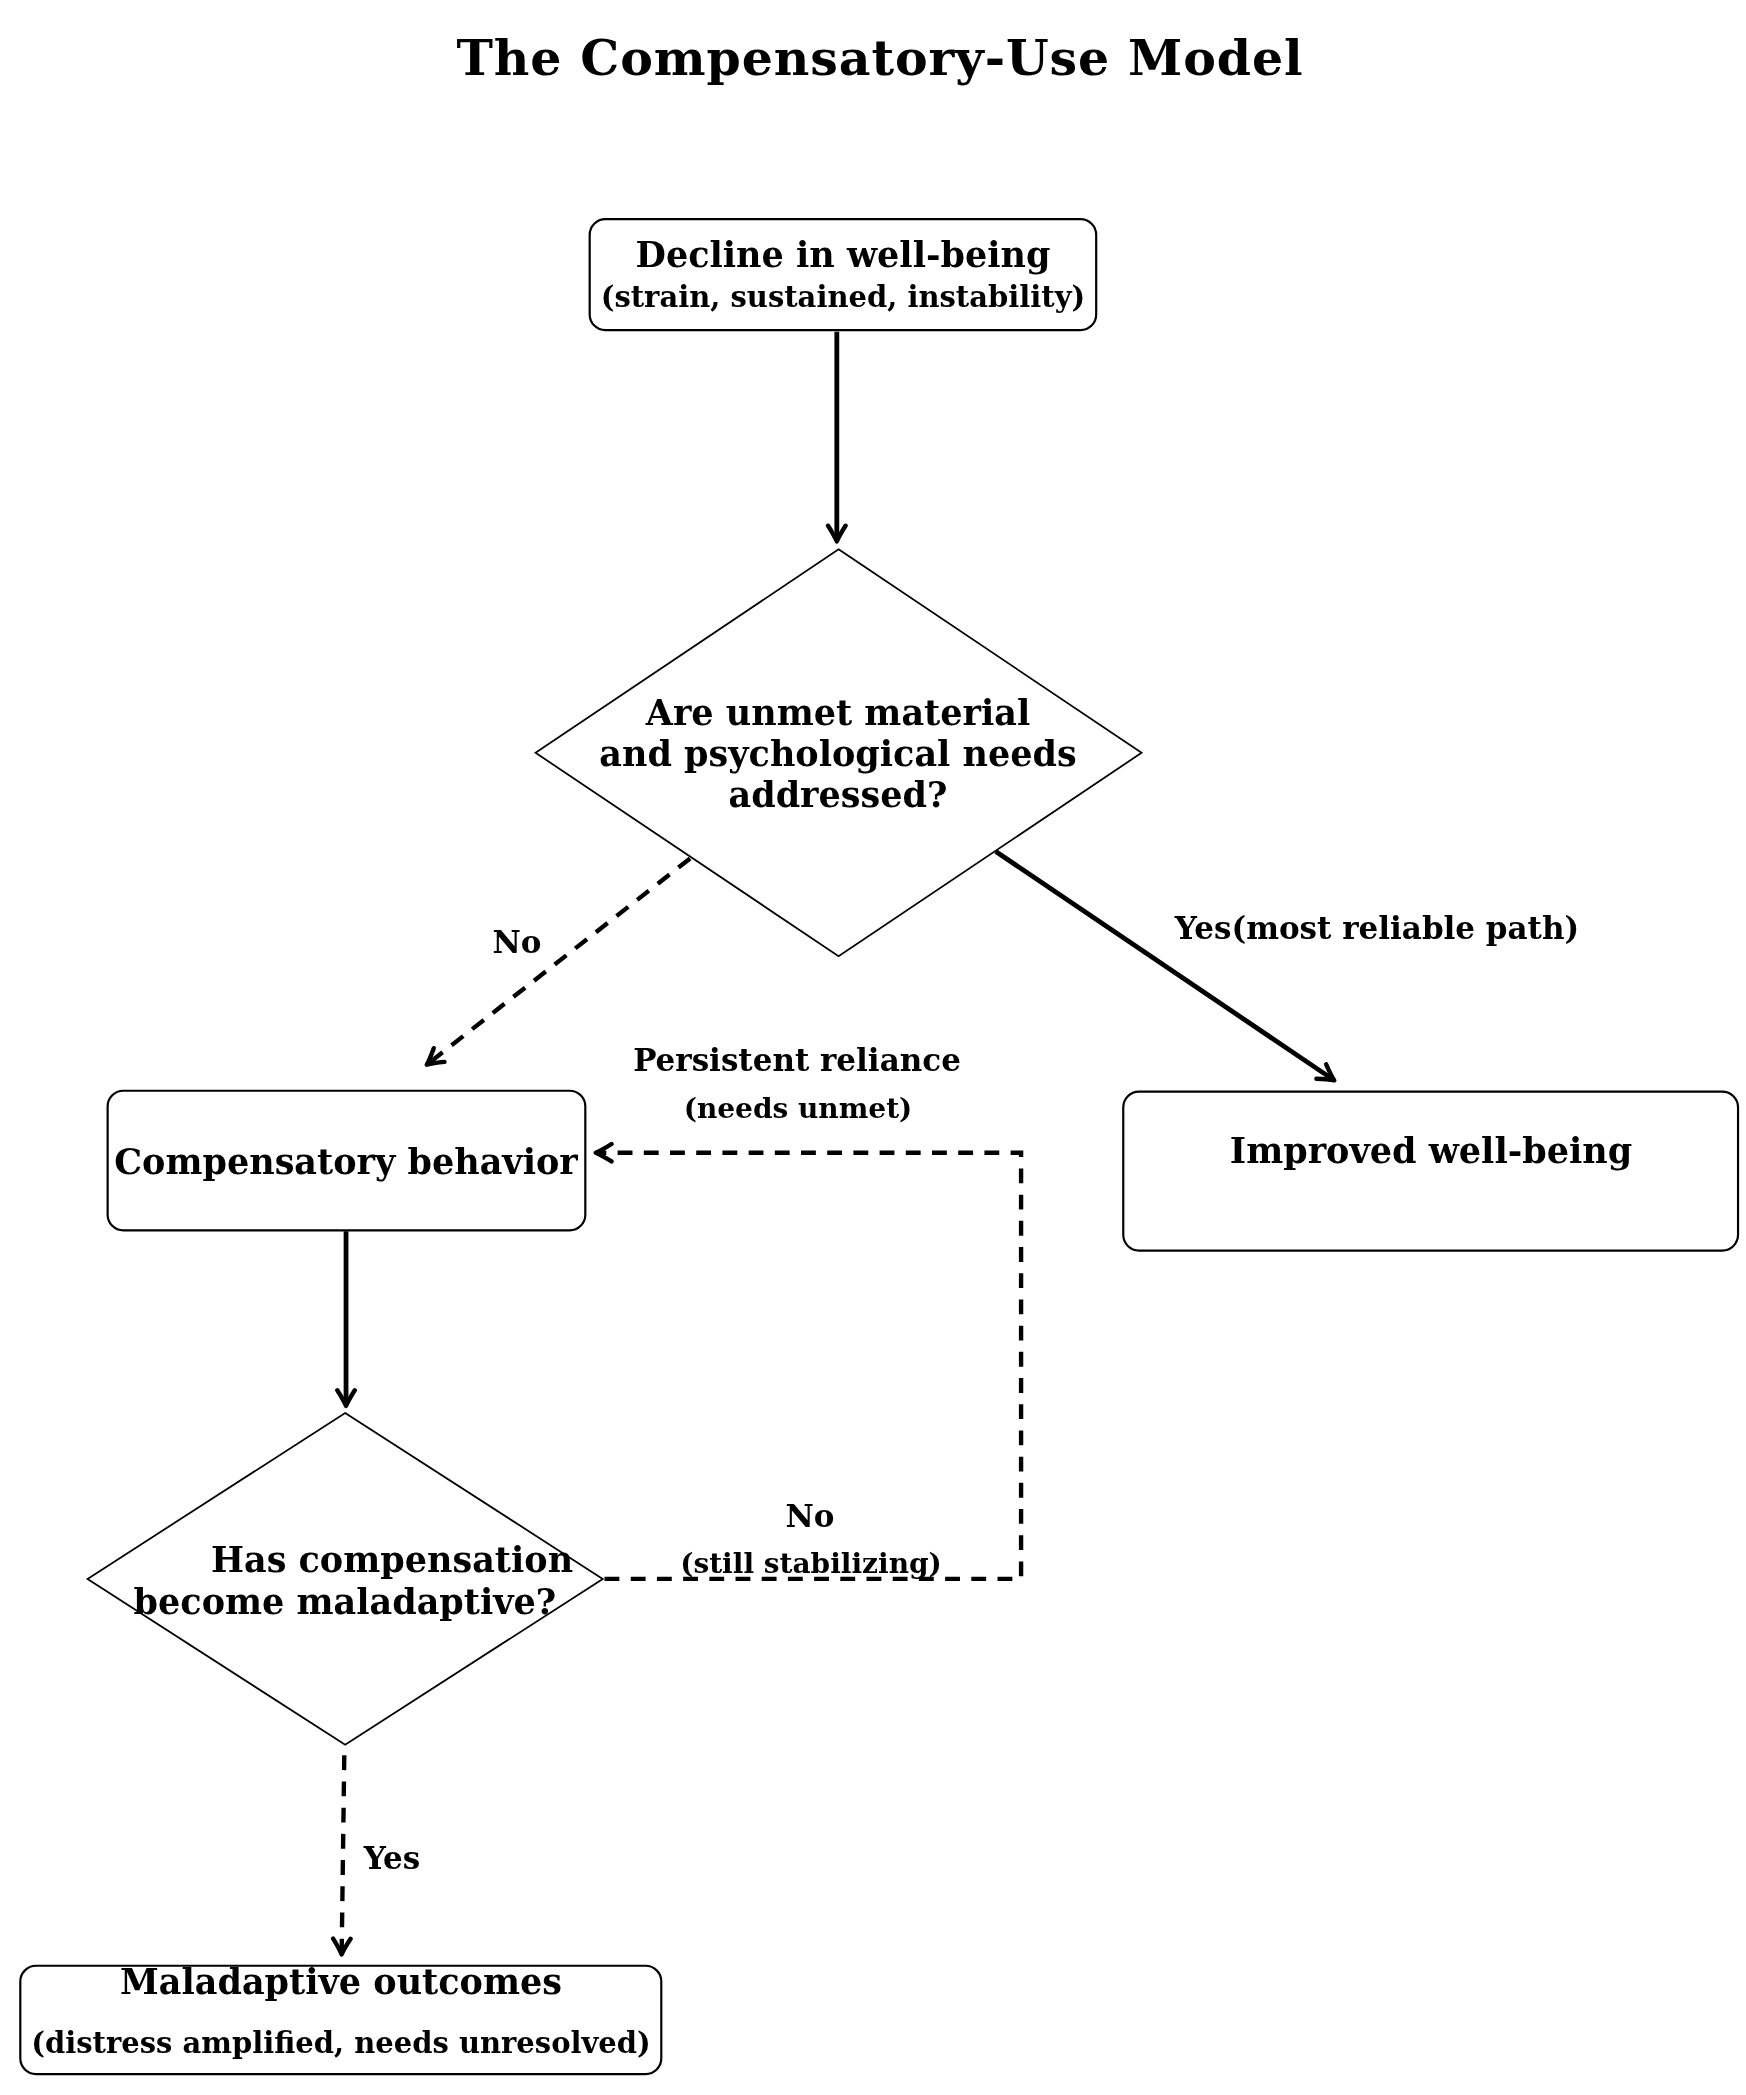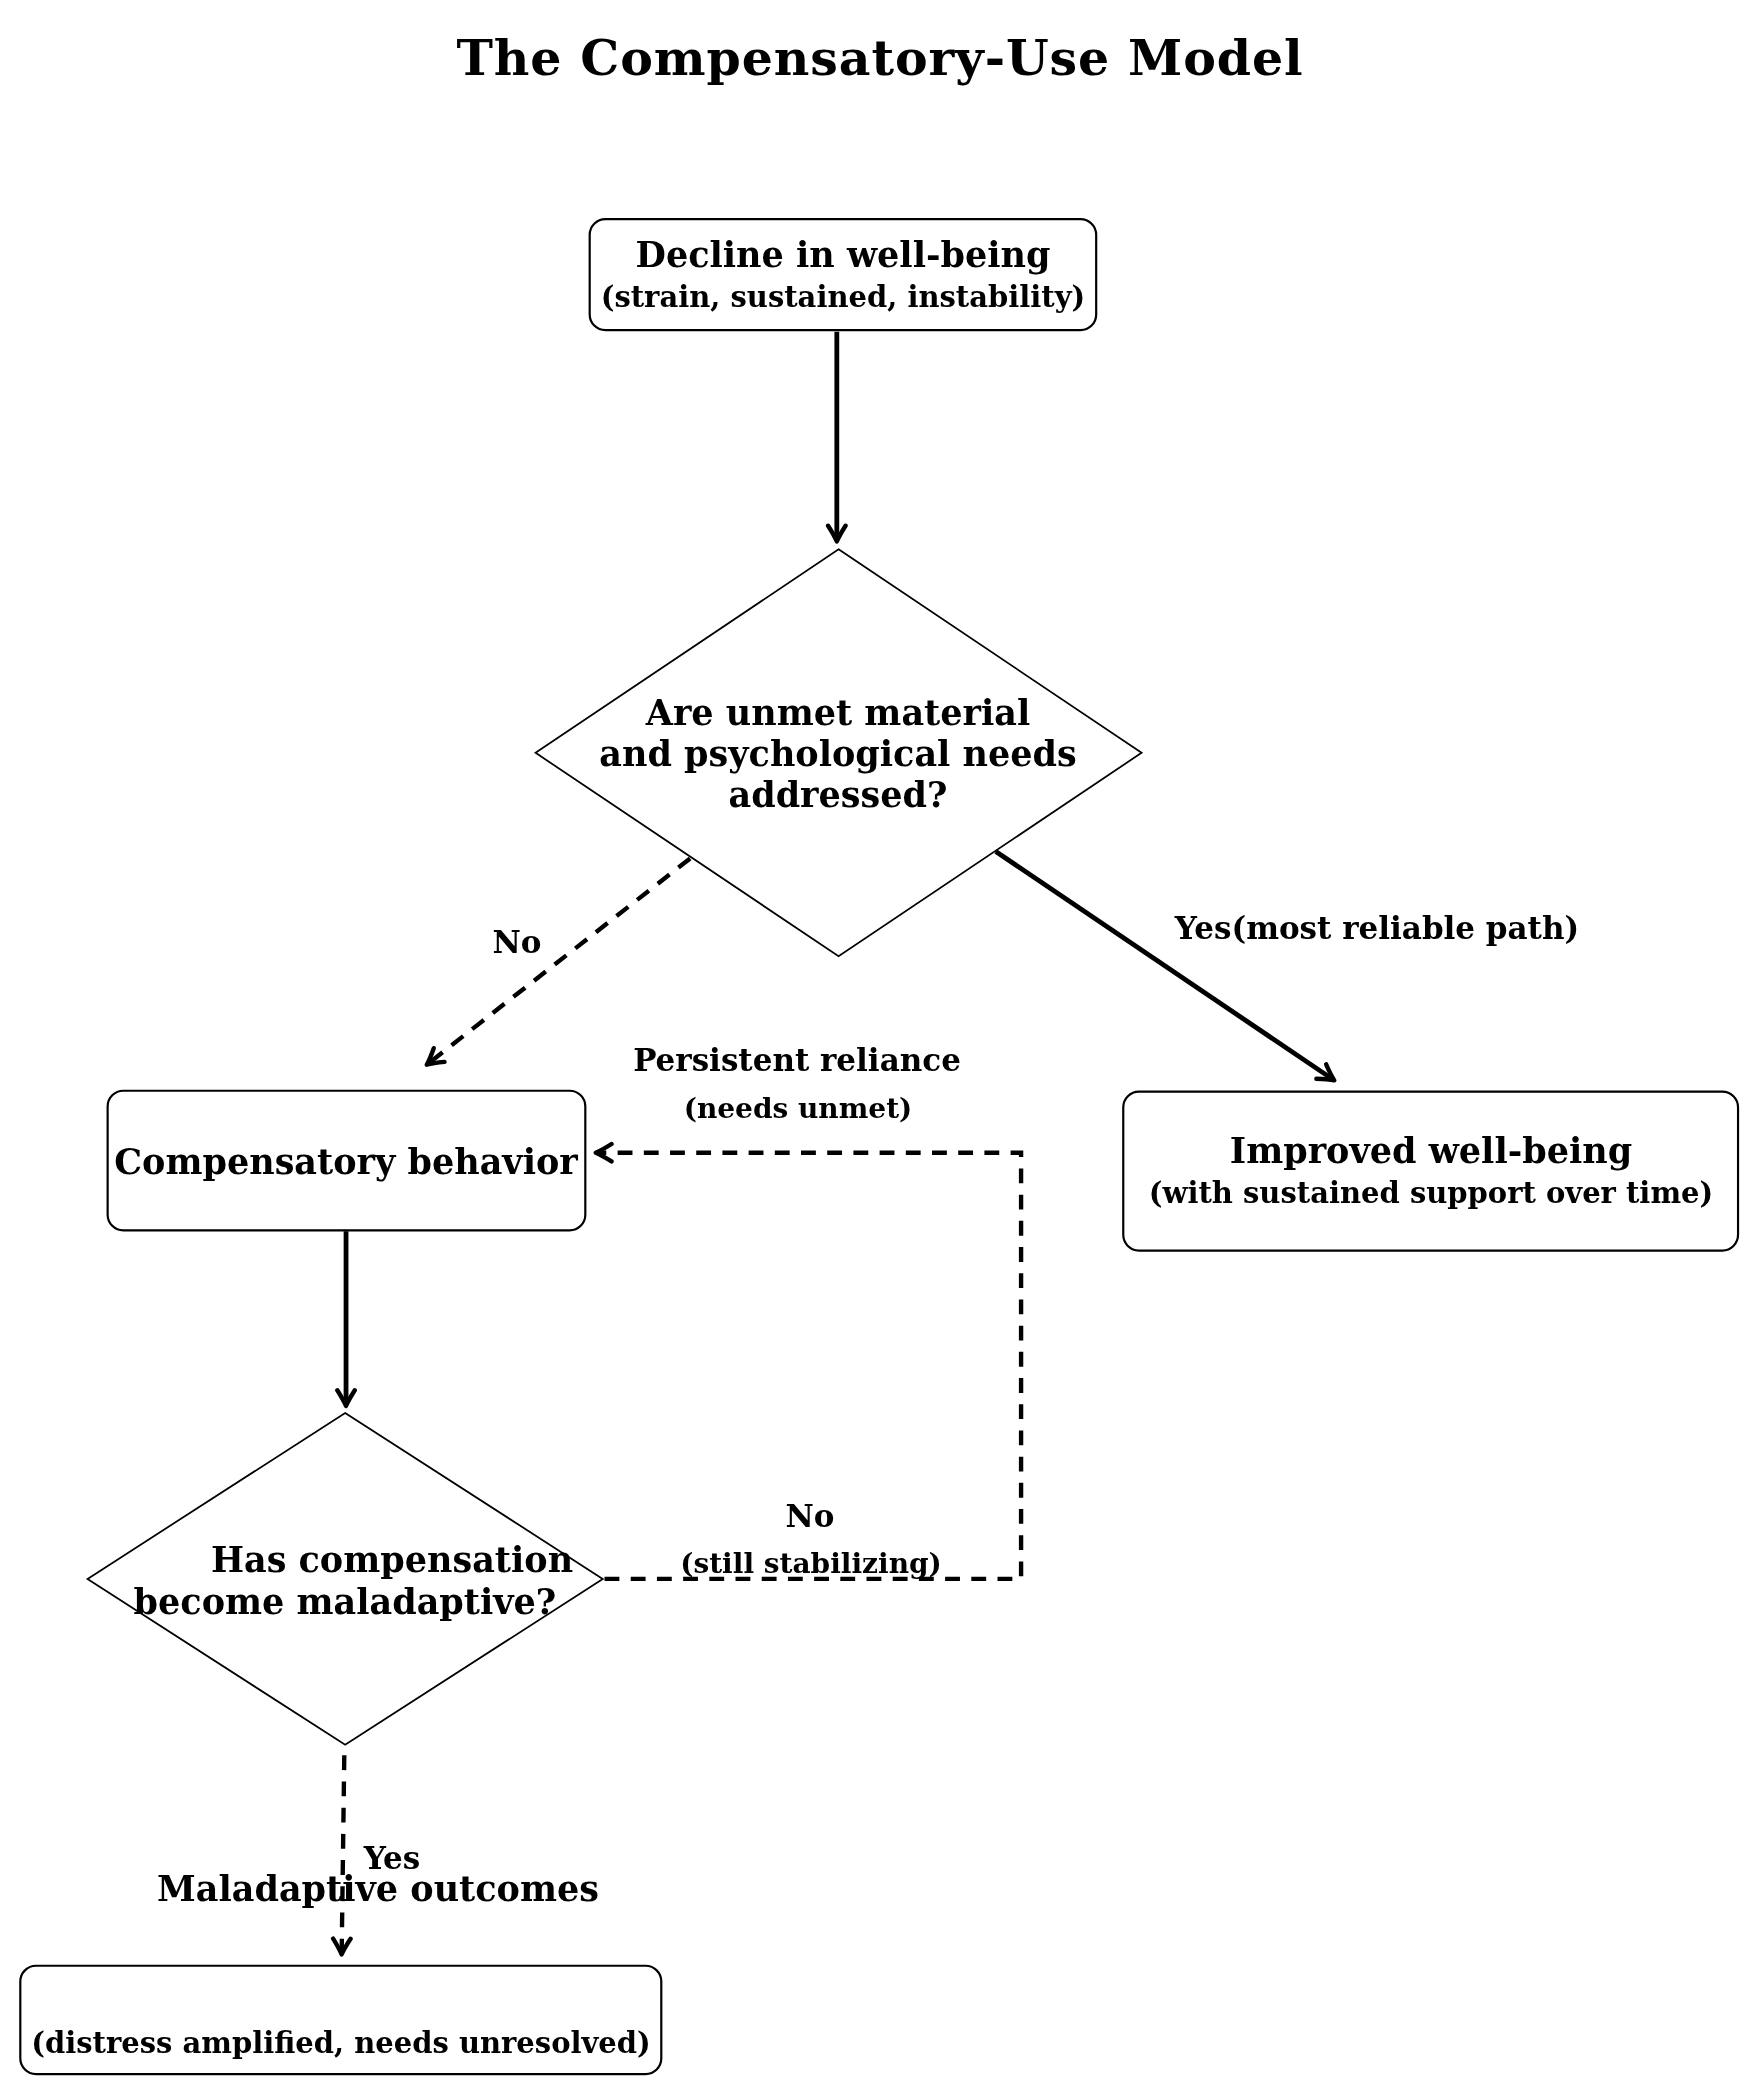--- a/index.html
+++ b/index.html
@@ -79,26 +79,25 @@
   <div class="txt t-node" style="left:843px;top:254px;">Decline in well-being</div>
   <div class="txt t-sub" style="left:843px;top:297px;">(strain, sustained, instability)</div>
 
   <div class="txt t-node" style="left:838px;top:712px;">Are unmet material</div>
   <div class="txt t-node" style="left:838px;top:753px;">and psychological needs</div>
   <div class="txt t-node" style="left:838px;top:794px;">addressed?</div>
 
   <div class="txt t-node" style="left:346px;top:1161px;">Compensatory behavior</div>
 
   <div class="txt t-node" style="left:1431px;top:1150px;">Improved well-being</div>
-  <div class="txt t-sub" style="left:1431px;top:1193px;">(with sustained support over time)</div>
 
   <div class="txt t-node" style="left:345px;top:1559px;margin-left:47px;">Has compensation</div>
   <div class="txt t-node" style="left:345px;top:1601px;">become maladaptive?</div>
 
-  <div class="txt t-node" style="left:341px;top:1888px;margin-left:37px;">Maladaptive outcomes</div>
+  <div class="txt t-node" style="left:341px;top:1981px;">Maladaptive outcomes</div>
   <div class="txt t-sub" style="left:341px;top:2043px;">(distress amplified, needs unresolved)</div>
 
   <div class="txt t-label" style="left:517px;top:942px;">No</div>
   <div class="txt t-label" style="left:1377px;top:928px;">Yes(most reliable path)</div>
   <div class="txt t-label" style="left:797px;top:1060px;">Persistent reliance</div>
   <div class="txt t-label-sub" style="left:798px;top:1109px;">(needs unmet)</div>
   <div class="txt t-label" style="left:810px;top:1516px;">No</div>
   <div class="txt t-label-sub" style="left:811px;top:1564px;">(still stabilizing)</div>
   <div class="txt t-label" style="left:392px;top:1858px;">Yes</div>
 

